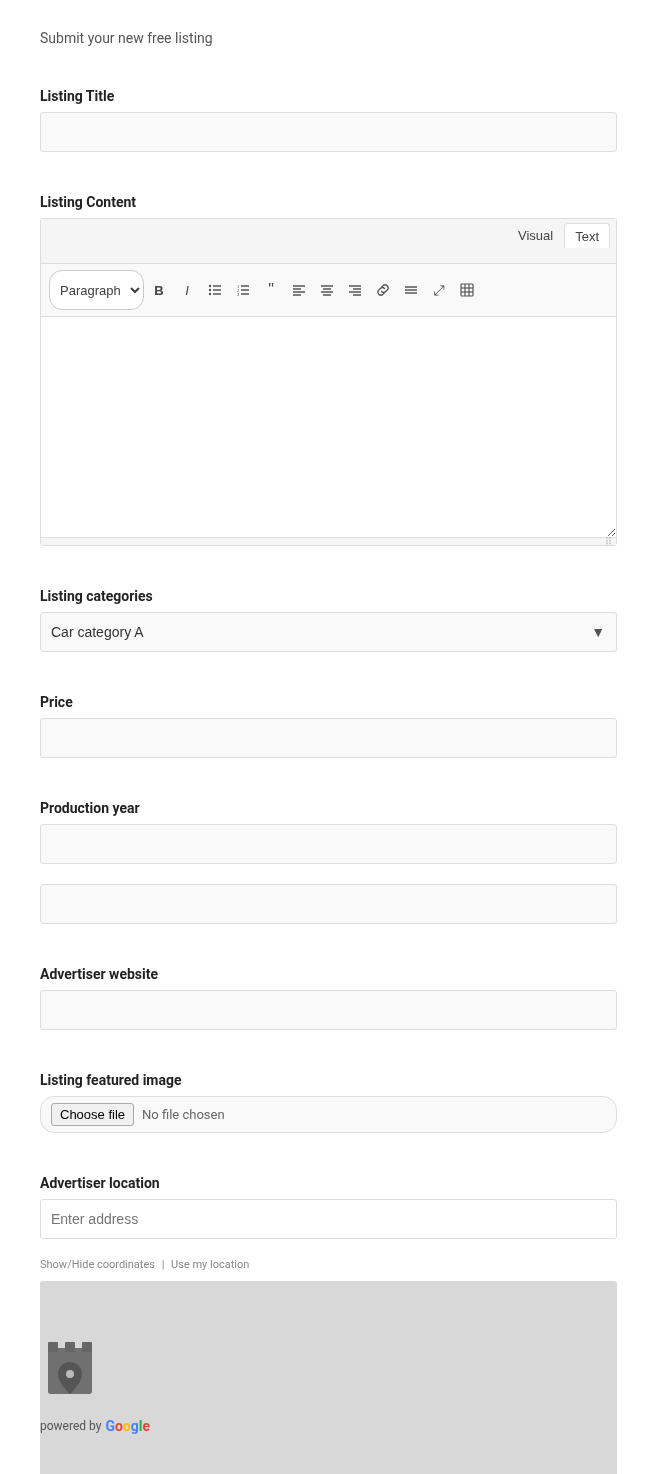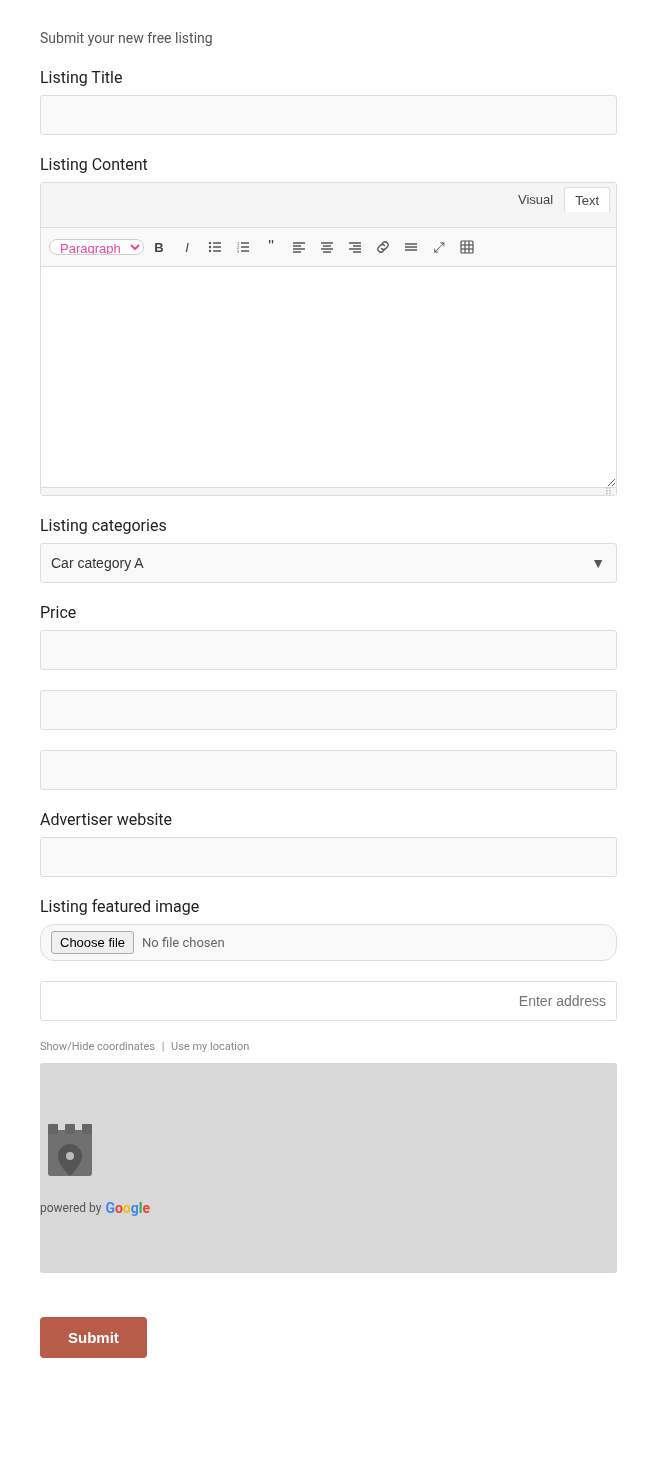--- a/index.html
+++ b/index.html
@@ -22,24 +22,25 @@
       color: #555;
       margin-bottom: 22px;
     }
 
     .form-group {
       margin-bottom: 20px;
     }
 
     .form-label {
       display: block;
-      font-size: 16px;
-      font-weight: 400;
+      font-size: 14px;
+      font-weight: 700;
       color: #222;
       margin-bottom: 8px;
+      margin-top: 42px;
     }
 
     .form-input {
       display: block;
       width: 100%;
       height: 40px;
       border: 1px solid #ddd;
       border-radius: 3px;
       padding: 6px 10px;
       font-size: 14px;
@@ -85,28 +86,28 @@
       display: flex;
       align-items: center;
       flex-wrap: wrap;
       gap: 2px;
       padding: 6px 8px;
       border-bottom: 1px solid #ddd;
       background: #f9f9f9;
     }
 
     .toolbar-select {
-      height: 16px;
+      height: 40px;
       font-size: 13px;
       border: 1px solid #ccc;
       border-radius: 13px;
       padding: 0 6px;
       background: #fff;
       cursor: pointer;
-      color: #ec4899;
+      color: #404040;
     }
 
     .toolbar-btn {
       display: inline-flex;
       align-items: center;
       justify-content: center;
       width: 26px;
       height: 26px;
       font-size: 13px;
       border: none;
@@ -207,21 +208,20 @@
       display: block;
       width: 100%;
       height: 40px;
       border: 1px solid #ddd;
       border-radius: 3px;
       padding: 6px 10px;
       font-size: 14px;
       background: #fff;
       color: #0c4a6e;
       outline: none;
-      text-align: right;
     }
 
     .location-links {
       margin-top: 19px;
       font-size: 11px;
     }
 
     .location-links a {
       color: #888;
       text-decoration: none;
@@ -408,20 +408,21 @@
 </div>
 
 
 <div class="form-group">
   <label class="form-label">Price</label>
   <input type="text" class="form-input" placeholder="" style="">
 </div>
 
 
 <div class="form-group">
+  <label class="form-label">Production year</label>
   <input type="text" class="form-input" placeholder="" style="">
 </div>
 
 
 <div class="form-group">
   <input type="text" class="form-input" placeholder="" style="">
 </div>
 
 
 <div class="form-group">
@@ -434,20 +435,21 @@
   <label class="form-label">Listing featured image</label>
   <div class="file-input-wrapper">
     <button class="file-choose-btn">Choose file</button>
     <span class="file-name-text">No file chosen</span>
 
   </div>
 </div>
 
 
 <div class="form-group">
+  <label class="form-label">Advertiser location</label>
   <input type="text" class="address-input" placeholder="Enter address" style="">
   <div class="location-links">
     <a href="#">Show/Hide coordinates</a>
     <span class="separator"> | </span>
     <a href="#">Use my location</a>
   </div>
 
   <div class="map-container">
 
     <svg class="map-icon" viewBox="0 0 60 68" fill="none" xmlns="http://www.w3.org/2000/svg">

